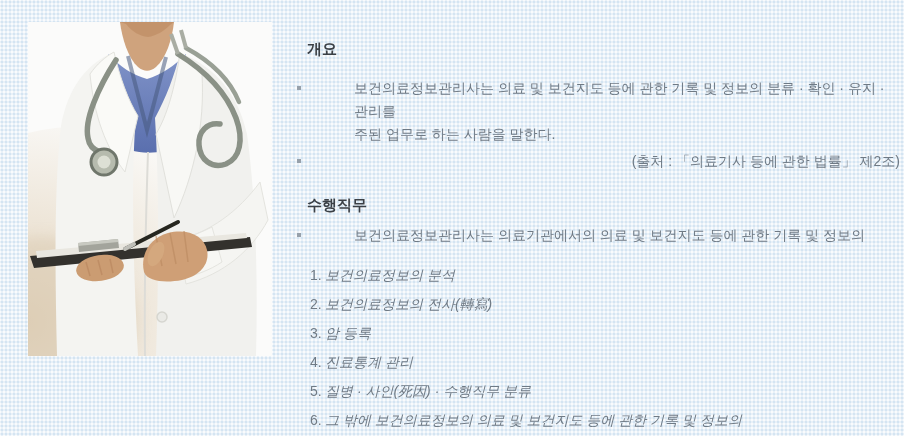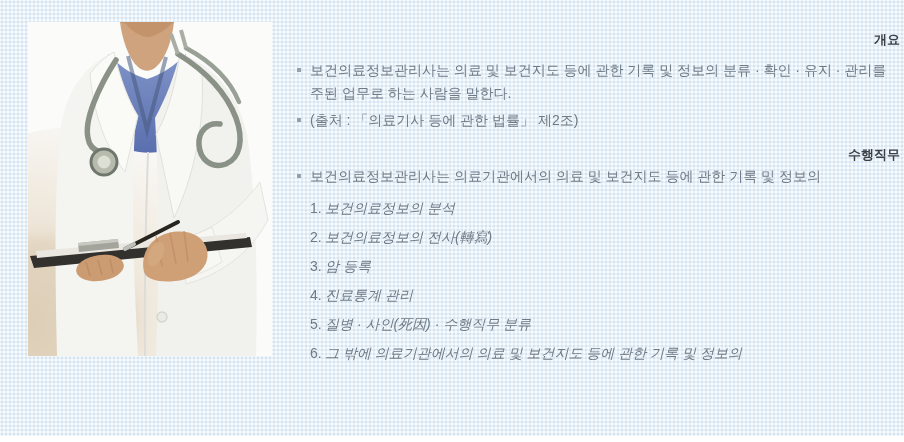--- a/index.html
+++ b/index.html
@@ -21,37 +21,36 @@
   .photo{
     position:absolute;left:28px;top:22px;width:244px;height:334px;
     background:#fbfbfa;
   }
   .photo svg{display:block;}
   .content{
     position:absolute;left:296px;top:22px;width:604px;
     color:#6f7a85;font-size:14px;
   }
   h3.sec{
-    margin:0;padding:0;
-    font-size:13px;line-height:20px;font-weight:bold;color:#3b4046;
+    margin:0;padding:9px;
+    font-size:15px;line-height:20px;font-weight:bold;color:#3b4046;
     margin-left:2px;
-    text-align:right;
   }
   h3.sec.first{margin-top:8px;margin-bottom:9px;}
   h3.sec.second{margin-top:13px;}
   .bullet{display:flex;align-items:flex-start;}
   .bullet .sq{
     flex:none;width:4px;height:4px;background:#97a1ab;
     margin:9px 9px 0 1px;
   }
   .bullet .txt{flex:1;line-height:23px;}
-  .bullet .txt .line{display:block;}
+  .bullet .txt .line{display:block;padding-left:44px;}
   .bullet.b-def{margin-bottom:4px;}
-  .bullet.b-src1{margin-bottom:0;}
-  .bullet.b-duty{margin-bottom:9px;}
+  .bullet.b-src1{margin-bottom:0;text-align:right;}
+  .bullet.b-duty{margin-bottom:17px;}
   .duty-list{
     list-style:none;margin:4px 0 0 14px;padding:0;
   }
   .duty-item{
     display:flex;line-height:22px;margin-bottom:7px;
   }
   .duty-item .no{flex:none;width:15px;}
   .duty-item .txt{flex:1;}
   .duty-item .txt .l{display:block;font-style:italic;}
   .duty-item .txt .l:empty{display:none;}
@@ -195,21 +194,21 @@
       </li>
       <li class="duty-item">
         <span class="no">5.</span>
         <span class="txt">
             <span class="l">질병 · 사인(死因) · 수행직무 분류</span>
           </span>
       </li>
       <li class="duty-item">
         <span class="no">6.</span>
         <span class="txt">
-          <span class="l">그 밖에 의료기관에서의 의료 및 보건지도 등에 관한 기록 및 정보의</span>
+          <span class="l">그 밖에 보건의료정보의 의료 및 보건지도 등에 관한 기록 및 정보의</span>
         </span>
       </li>
     </ol>
 
 
   </div>
 
   <div class="bottom-strip"></div>
 </div>
 

